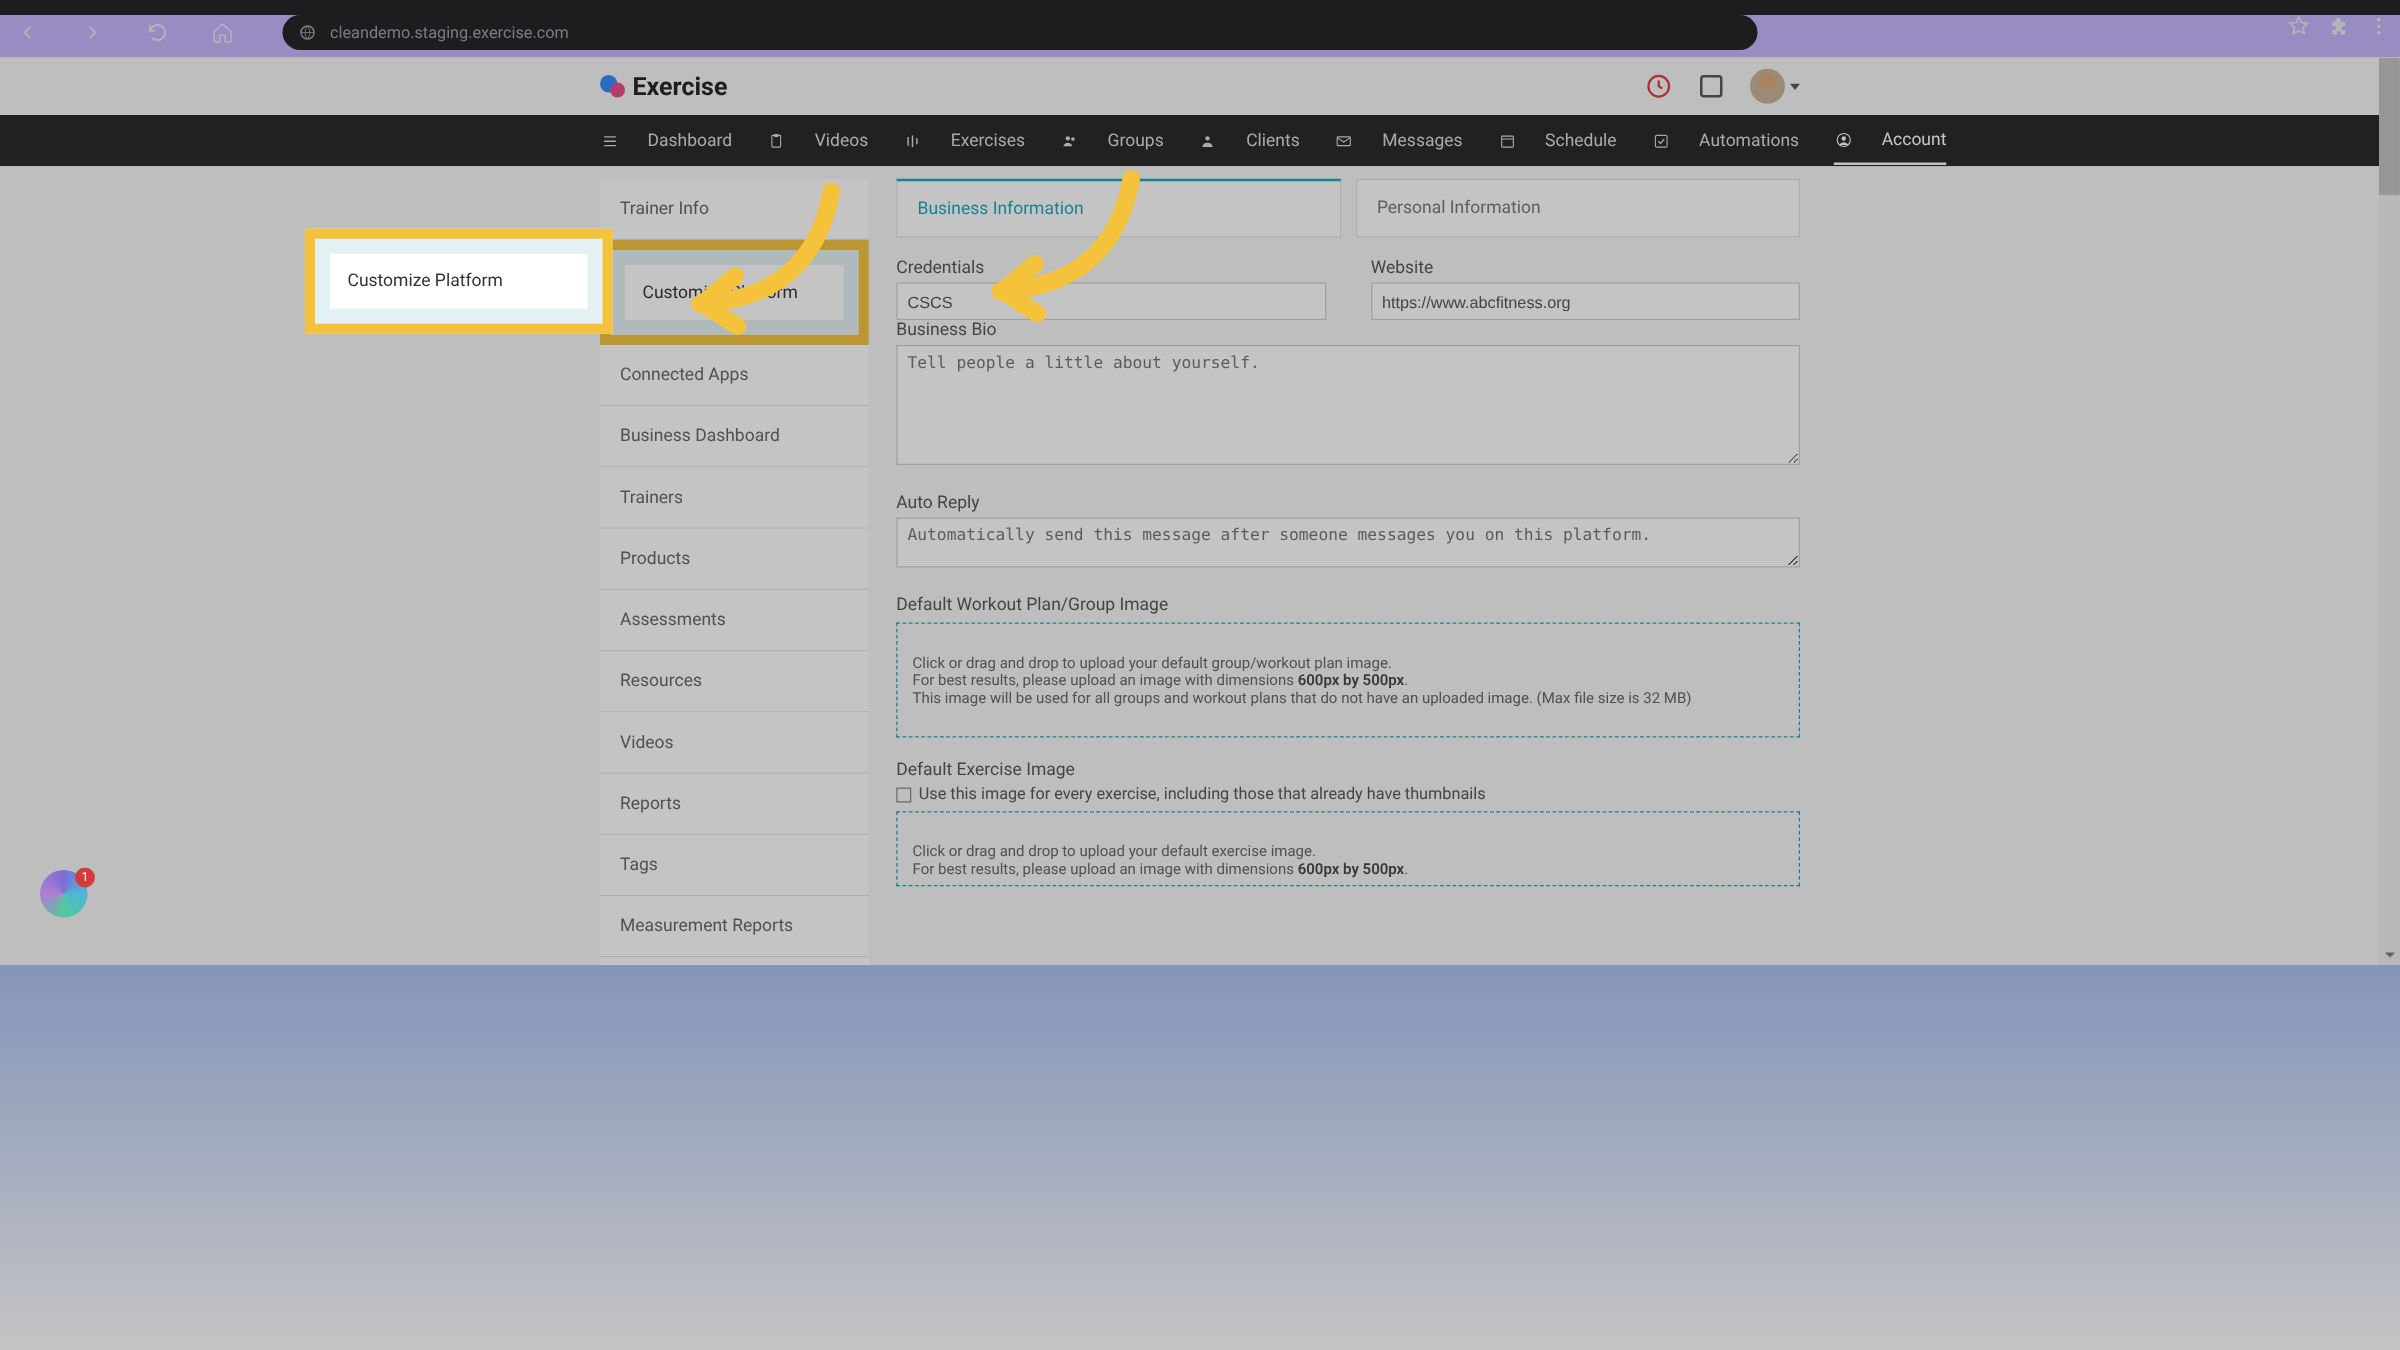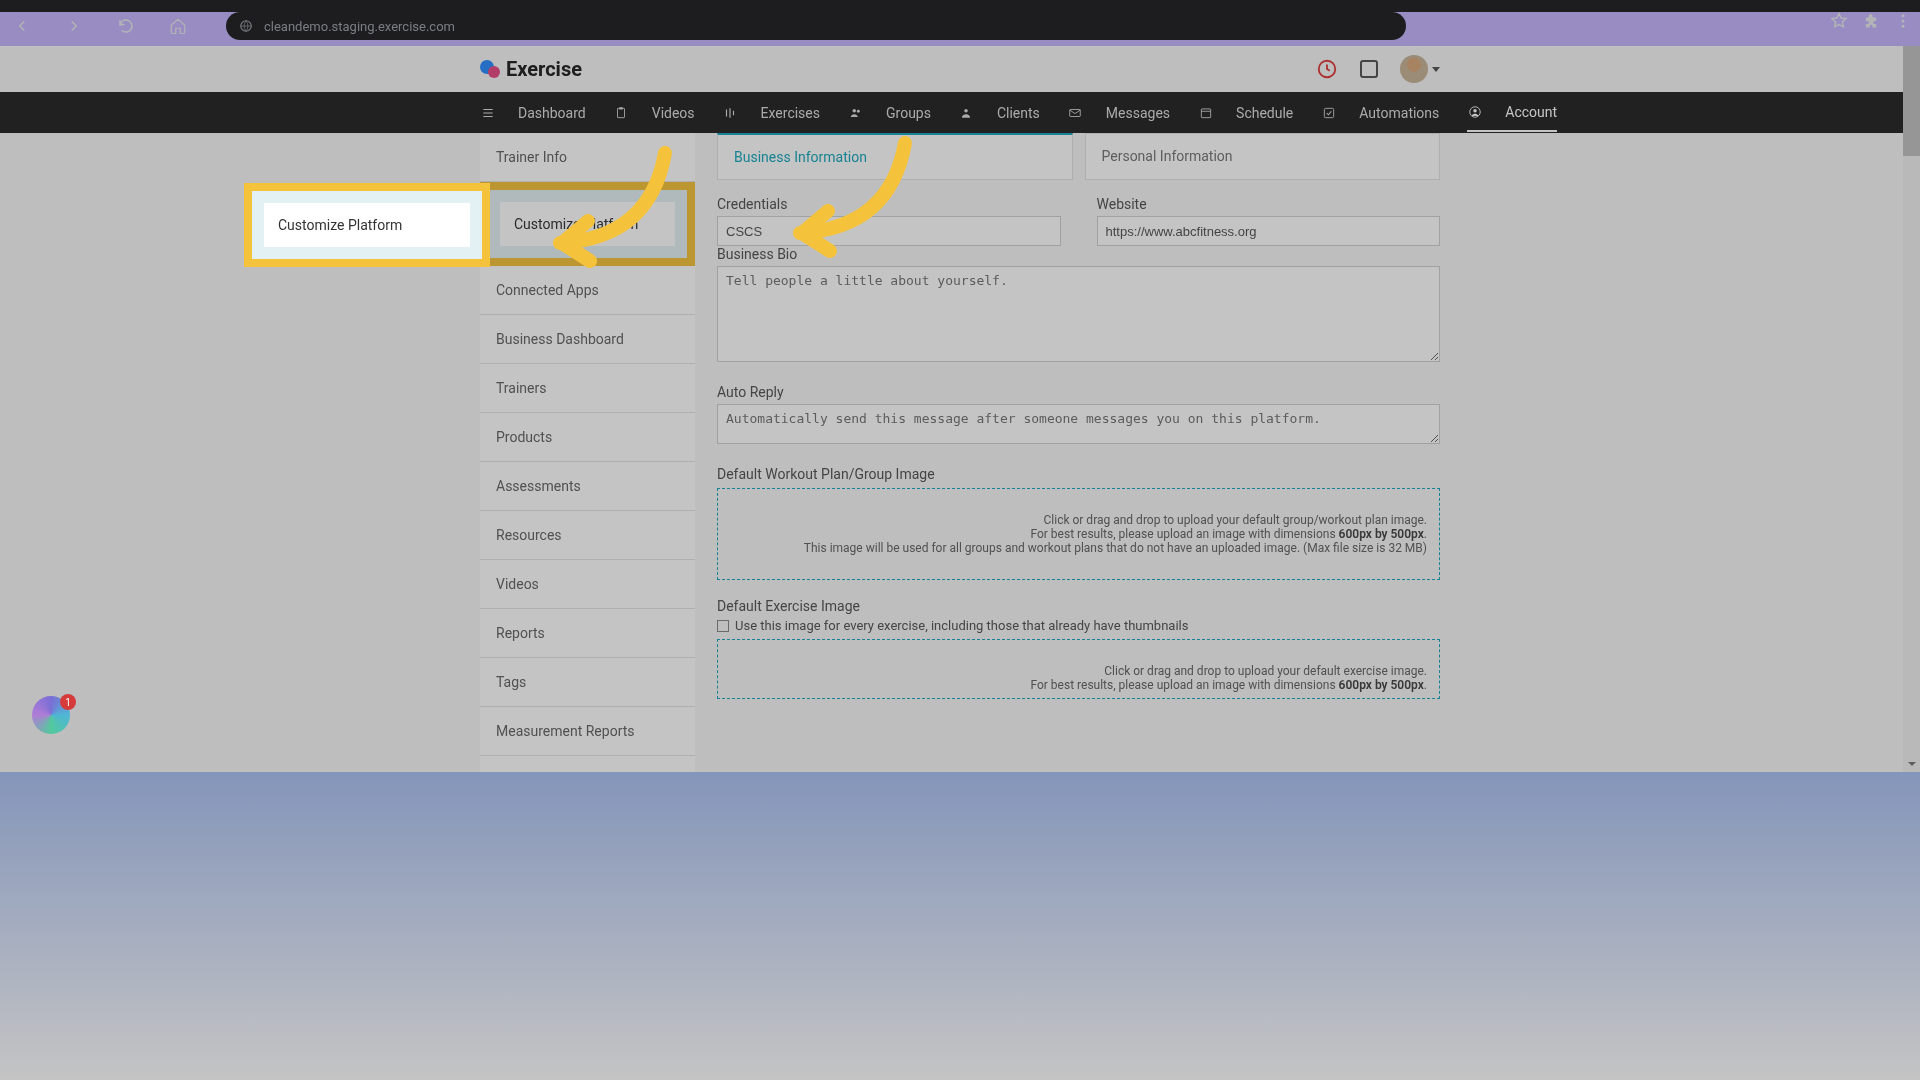--- a/index.html
+++ b/index.html
@@ -34,21 +34,21 @@
 
 
 .navbar { background: #262626; height: 41px; }
 .navbar-inner { width:960px; margin:0 auto; display:flex; align-items:center; height:41px; gap:28px; }
 .nav-item { color:#ddd; font-size:14px; display:flex; align-items:center; gap:23px; cursor:pointer; padding:10px 0; }
 .nav-item.active { border-bottom:2px solid #fff; color:#fff; }
 .nav-item .ni { width:15px; height:15px; display:inline-flex; align-items:center; justify-content:center; }
 .nav-item .ni svg { width:14px; height:14px; fill:#ddd; }
 
 
-.page-wrap { width:960px; margin:0 auto; display:flex; position:relative; }
+.page-wrap { width:960px; margin:0 auto; display:flex; padding-top:10px; position:relative; }
 
 
 .sidebar { width:215px; flex:0 0 215px; }
 .sidebar-item { padding:16px 16px; font-size:14px; color:#666; border-bottom:1px solid #e5e5e5; cursor:pointer; background:#fff; }
 .sidebar-item.highlight-wrap { padding:0; border:none; }
 .highlight-box { border:8px solid #f5c33b; background:#e4f1f4; padding:12px 12px; }
 .highlight-inner { background:#fff; padding:14px 14px; font-size:14px; color:#333; }
 
 
 .main { flex:1; padding-left:22px; }
@@ -57,21 +57,21 @@
 .tab.active { border-top:2px solid #19a9bc; color:#19a9bc; background:#fff; }
 
 .form-row { display:flex; gap:36px; }
 .form-col { flex:1; }
 .label { font-size:14px; color:#555; margin-bottom:4px; display:block; }
 .input { width:100%; height:30px; border:1px solid #d0d0d0; padding:0 8px; font-size:13px; color:#555; background:#fff; }
 .textarea { width:100%; border:1px solid #d0d0d0; padding:6px 8px; font-size:13px; color:#888; resize:vertical; background:#fff; }
 .textarea.bio { height:96px; }
 .textarea.reply { height:40px; }
 
-.dropzone { border:1px dashed #19a9bc; padding:24px 12px; text-align:right; font-size:12px; color:#666; margin-top:6px; }
+.dropzone { border:1px dashed #19a9bc; padding:24px 12px; text-align:left; font-size:12px; color:#666; margin-top:6px; }
 .dropzone .bold { font-weight:600; color:#444; }
 
 .checkbox-row { font-size:13px; color:#555; display:flex; align-items:center; gap:6px; margin-top:4px; margin-bottom:2px; }
 .checkbox { width:12px; height:12px; border:1px solid #888; display:inline-block; }
 
 
 .arrow-annot { position:absolute; left:280px; top:0px; width:160px; height:120px; z-index:10; pointer-events:none; }
 .arrow-annot svg { width:160px; height:130px; }
 
 

